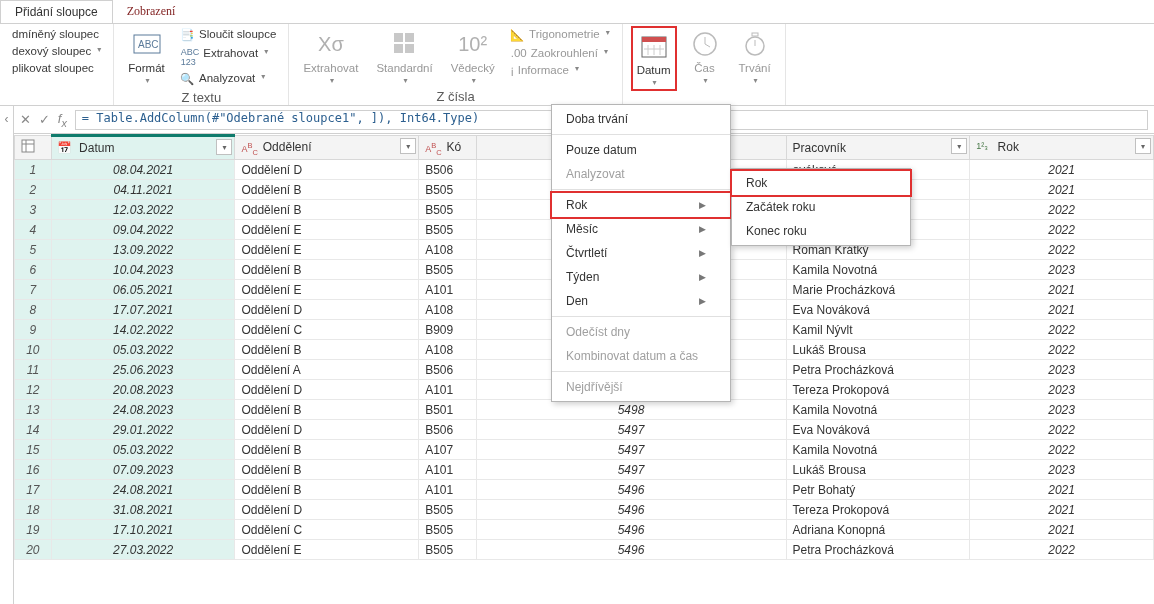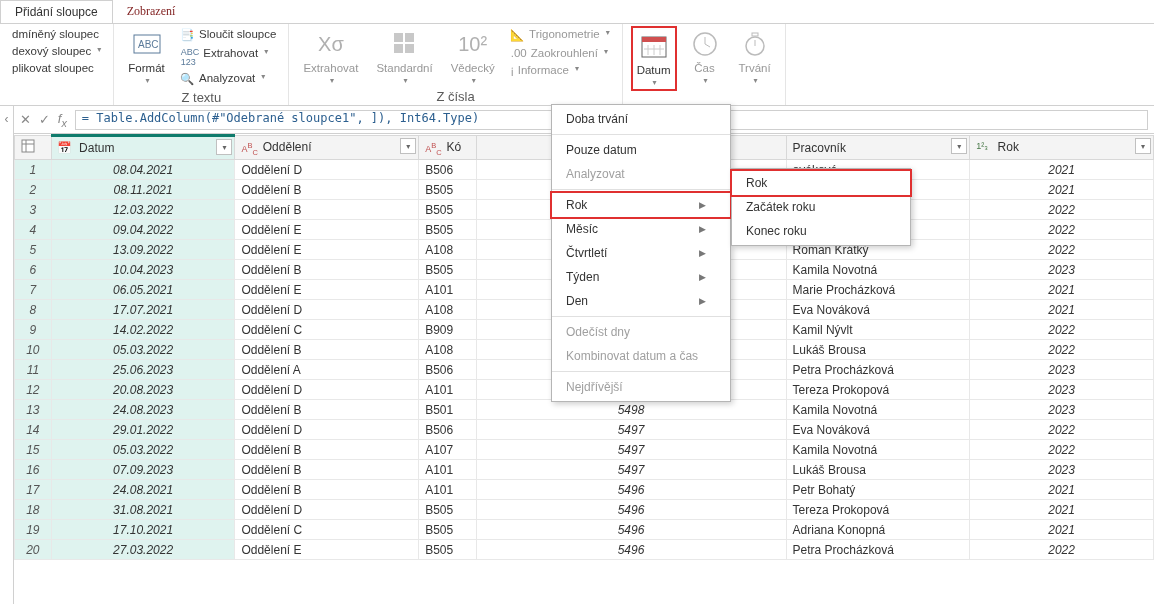--- a/index.html
+++ b/index.html
@@ -268,21 +268,21 @@
               <td class="row-num">1</td>
               <td class="col-datum num">08.04.2021</td>
               <td class="txt">Oddělení D</td>
               <td class="txt">B506</td>
               <td class="num"></td>
               <td class="txt">ováková</td>
               <td class="num">2021</td>
             </tr>
             <tr>
               <td class="row-num">2</td>
-              <td class="col-datum num">08.11.2021</td>
+              <td class="col-datum num">04.11.2021</td>
               <td class="txt">Oddělení B</td>
               <td class="txt">B505</td>
               <td class="num"></td>
               <td class="txt">Bohatý</td>
               <td class="num">2021</td>
             </tr>
             <tr>
               <td class="row-num">3</td>
               <td class="col-datum num">12.03.2022</td>
               <td class="txt">Oddělení B</td>

